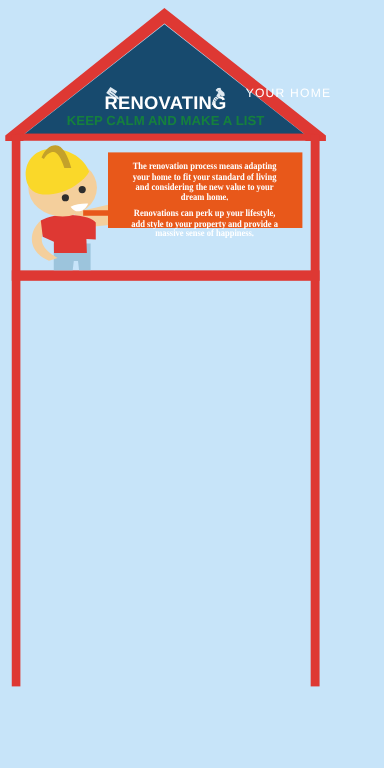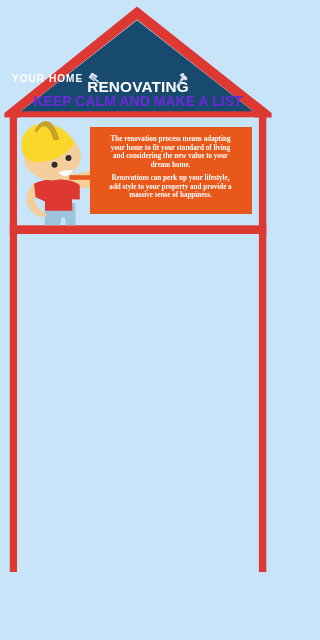--- a/index.html
+++ b/index.html
@@ -4,25 +4,25 @@
 <title>Renovating Your Home Infographic</title>
 <style>
   html,body{margin:0;padding:0;}
   body{width:276px;height:640px;overflow:hidden;background:#c7e4f9;
        font-family:"Liberation Sans",sans-serif;position:relative;}
   #stage{position:absolute;left:0;top:0;width:276px;height:640px;}
   svg.layer{position:absolute;left:0;top:0;width:276px;height:640px;overflow:visible;}
   .abs{position:absolute;}
   .hdr-title{left:0;top:54.7px;width:276px;text-align:center;color:#ffffff;
              font-weight:700;font-size:15.3px;letter-spacing:0.2px;line-height:16px;margin-top:24px;}
-  .hdr-sub{left:12px;top:74.4px;width:276px;text-align:left;color:#ffffff;
-           font-weight:700;font-size:10.1px;letter-spacing:1px;line-height:10px;}
-  .hdr-banner{left:0;top:94.8px;width:276px;text-align:center;color:#6d28d9;
-              font-weight:700;font-size:14px;letter-spacing:0.05px;line-height:13px;}
-  .intro-panel{left:90px;top:126.8px;width:161.5px;height:87px;background:#e8581a;
+  .hdr-sub{left:0;top:74.4px;width:276px;text-align:right;color:#ffffff;
+           font-weight:400;font-size:10.1px;letter-spacing:1px;line-height:10px;}
+  .hdr-banner{left:0;top:94.8px;width:276px;text-align:center;color:#15803d;
+              font-weight:700;font-size:11px;letter-spacing:0.05px;line-height:13px;}
+  .intro-panel{left:90px;top:126.8px;width:161.5px;height:63px;background:#e8581a;
                box-sizing:border-box;padding:8.6px 0 0 0;}
   .intro-inner{width:143px;margin:0 auto;transform:scaleX(0.876);transform-origin:center top;}
   .intro-panel p{margin:0;color:#ffffff;text-align:center;
                  font-family:"Liberation Serif",serif;font-weight:700;
                  font-size:8.1px;line-height:8.45px;}
   .intro-panel p + p{margin-top:5.2px;}
 </style>
 </head>
 <body>
 

